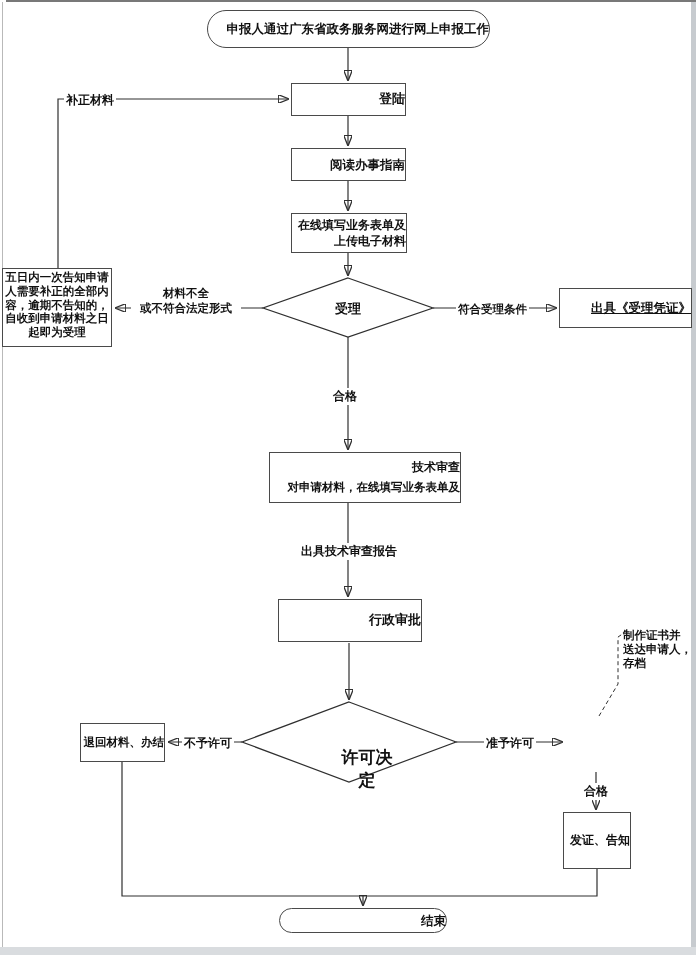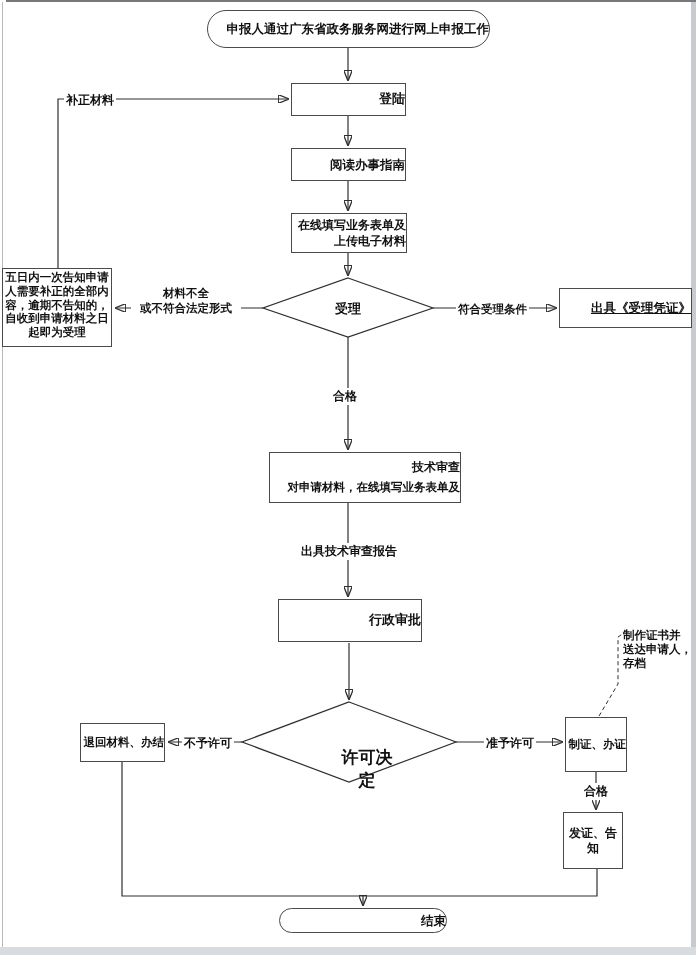--- a/index.html
+++ b/index.html
@@ -30,21 +30,21 @@
   #n-read{left:291px;top:148px;width:115px;height:33px;font-size:12.5px;}
   #n-fill{left:291px;top:213px;width:116px;height:40px;font-size:12px;line-height:1.35;}
   #n-receipt{left:559px;top:288px;width:133px;height:40px;font-size:12.5px;text-decoration:underline;}
   #n-notify{left:2px;top:268px;width:110px;height:79px;font-size:11.5px;line-height:13.8px;
             padding:2px 1px;justify-content:flex-start;}
   #n-tech{left:255px;top:452px;width:192px;height:51px;font-size:12px;justify-content:center;gap:5px;margin-left:14px;}
   #n-tech .sub{font-size:11.5px;}
   #n-admin{left:278px;top:599px;width:144px;height:43px;font-size:13px;}
   #n-return{left:80px;top:723px;width:85px;height:39px;font-size:11.5px;}
   #n-make{left:565px;top:717px;width:62px;height:55px;font-size:11.5px;}
-  #n-issue2{left:563px;top:812px;width:60px;height:57px;font-size:12px;}
+  #n-issue2{left:563px;top:812px;width:68px;height:57px;font-size:12px;}
   #n-end{left:279px;top:908px;width:168px;height:25px;font-size:12.5px;}
 
   .diamond-label{
     position:absolute;font-weight:bold;text-align:center;background:transparent;
   }
   #d-accept{left:318px;top:300px;width:60px;font-size:13px;}
   #d-permit{left:337px;top:734px;width:60px;font-size:17px;margin-top:12px;}
 
   .edge-label{
     position:absolute;background:#fff;font-weight:bold;text-align:center;
@@ -142,23 +142,20 @@
   <div class="node" id="n-admin">
     <span>行政审批</span>
   </div>
 
   <div class="diamond-label" id="d-permit">许可决定</div>
 
   <div class="node" id="n-return">
     <span>退回材料、办结</span>
   </div>
 
-  <div class="node" id="n-make">
-    <span>制证、办证</span>
-  </div>
 
   <div class="node" id="n-issue2">
     <span>发证、告知</span>
   </div>
 
   <div class="node terminator" id="n-end">
     <span>结束</span>
   </div>
 
   <div class="edge-label" id="l-correction">补正材料</div>

